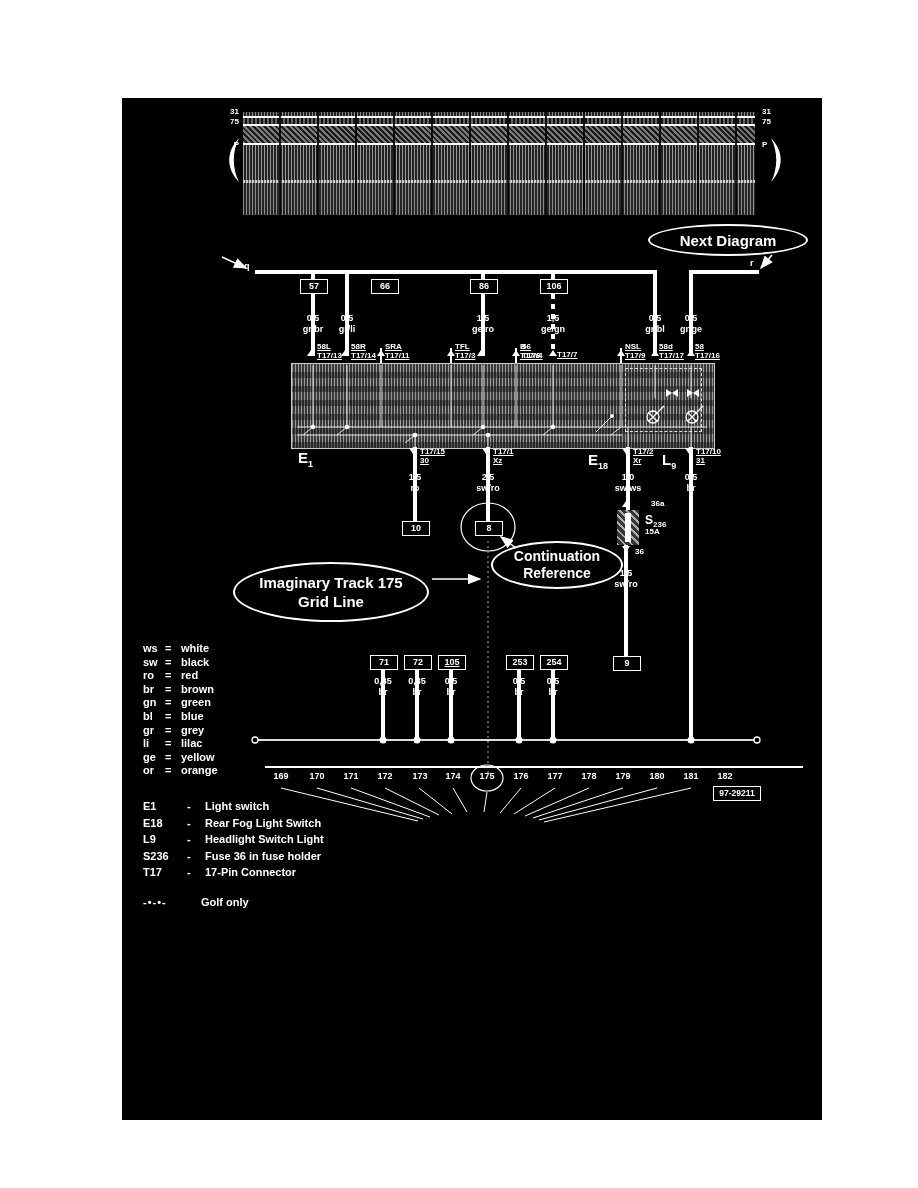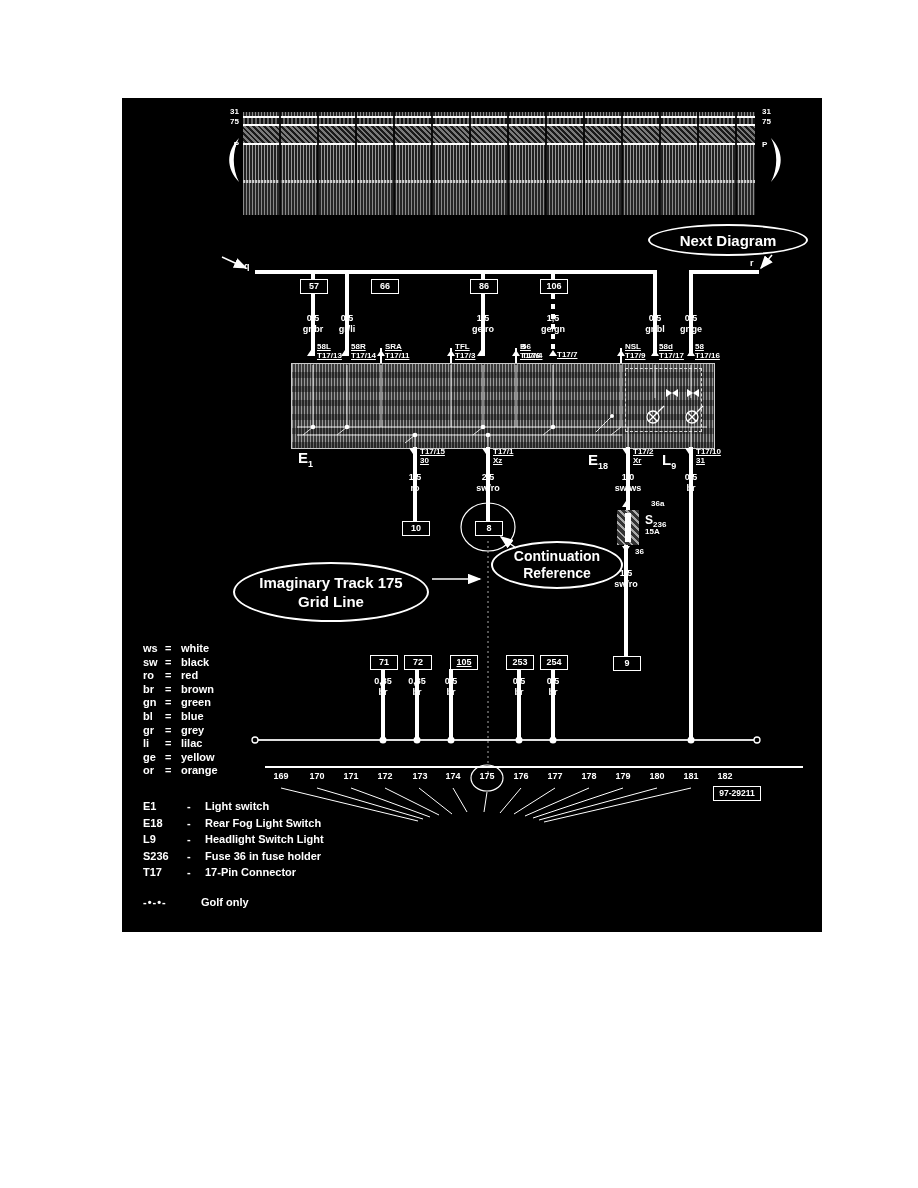--- a/index.html
+++ b/index.html
@@ -1,17 +1,17 @@
 <!DOCTYPE html>
 <html><head>
 <meta charset="utf-8">
 <style>
   html,body{margin:0;padding:0;background:#fff;}
   .page{position:relative;width:918px;height:1188px;background:#fff;overflow:hidden;font-family:"Liberation Sans",sans-serif;}
-  .panel{position:absolute;left:122px;top:98px;width:700px;height:834px;background:#000;}
+  .panel{position:absolute;left:122px;top:98px;width:700px;height:1022px;background:#000;}
   
   .band{position:absolute;left:121px;top:14px;width:512px;height:103px;background:#111;overflow:hidden;}
   .band::after{content:"";position:absolute;inset:0;background:repeating-linear-gradient(90deg,transparent 0 36px,rgba(0,0,0,.85) 36px 38px);}
   .bseg{width:100%;}
   .b-n1{height:4px;background:repeating-linear-gradient(90deg,#888 0 1px,#222 1px 3px);}
   .b-w{height:2px;background:#fff;}
   .b-n2{height:6px;background:repeating-linear-gradient(90deg,#666 0 2px,#111 2px 4px);}
   .b-dense{height:17px;background:repeating-linear-gradient(45deg,#7a7a7a 0 2px,#1a1a1a 2px 4px);}
   .b-hatch{height:35px;background:repeating-linear-gradient(90deg,#9a9a9a 0 1px,#222 1px 3px);}
   .b-light{height:3px;background:repeating-linear-gradient(90deg,#ccc 0 2px,#555 2px 3px);}
@@ -319,21 +319,21 @@
         </div>
     <div class="clrow">
           <span class="clabbr">or</span>
           <span class="cleq">=</span>
           <span>orange</span>
         </div>
   </div>
 
   <div class="refbox" style="left:248px;top:557px;">71</div>
   <div class="refbox" style="left:282px;top:557px;">72</div>
-  <div class="refbox" style="left:328px;top:557px;text-decoration:underline;">105</div>
+  <div class="refbox" style="left:316px;top:557px;text-decoration:underline;">105</div>
   <div class="refbox" style="left:384px;top:557px;">253</div>
   <div class="refbox" style="left:418px;top:557px;">254</div>
   <div class="spec" style="left:245px;top:578px;width:32px;">
         <span>0,35</span>
         <span>br</span>
       </div>
   <div class="spec" style="left:279px;top:578px;width:32px;">
         <span>0,35</span>
         <span>br</span>
       </div>

